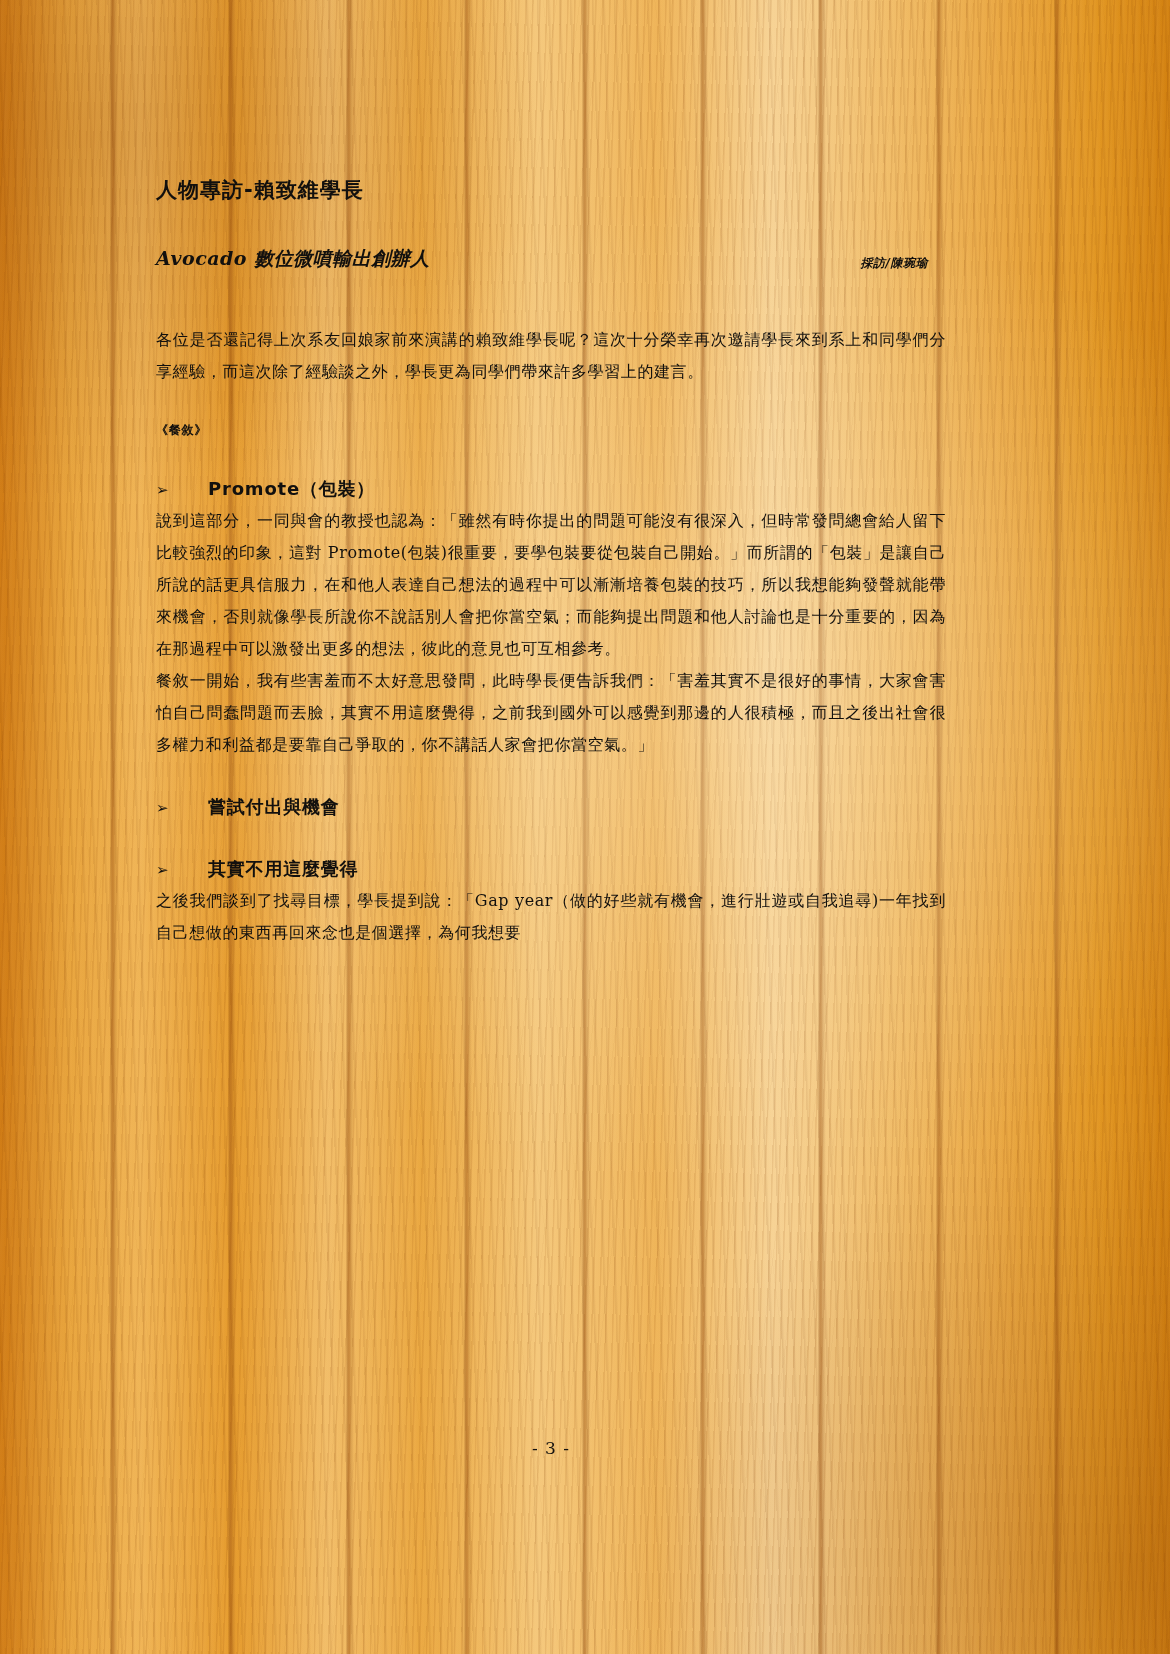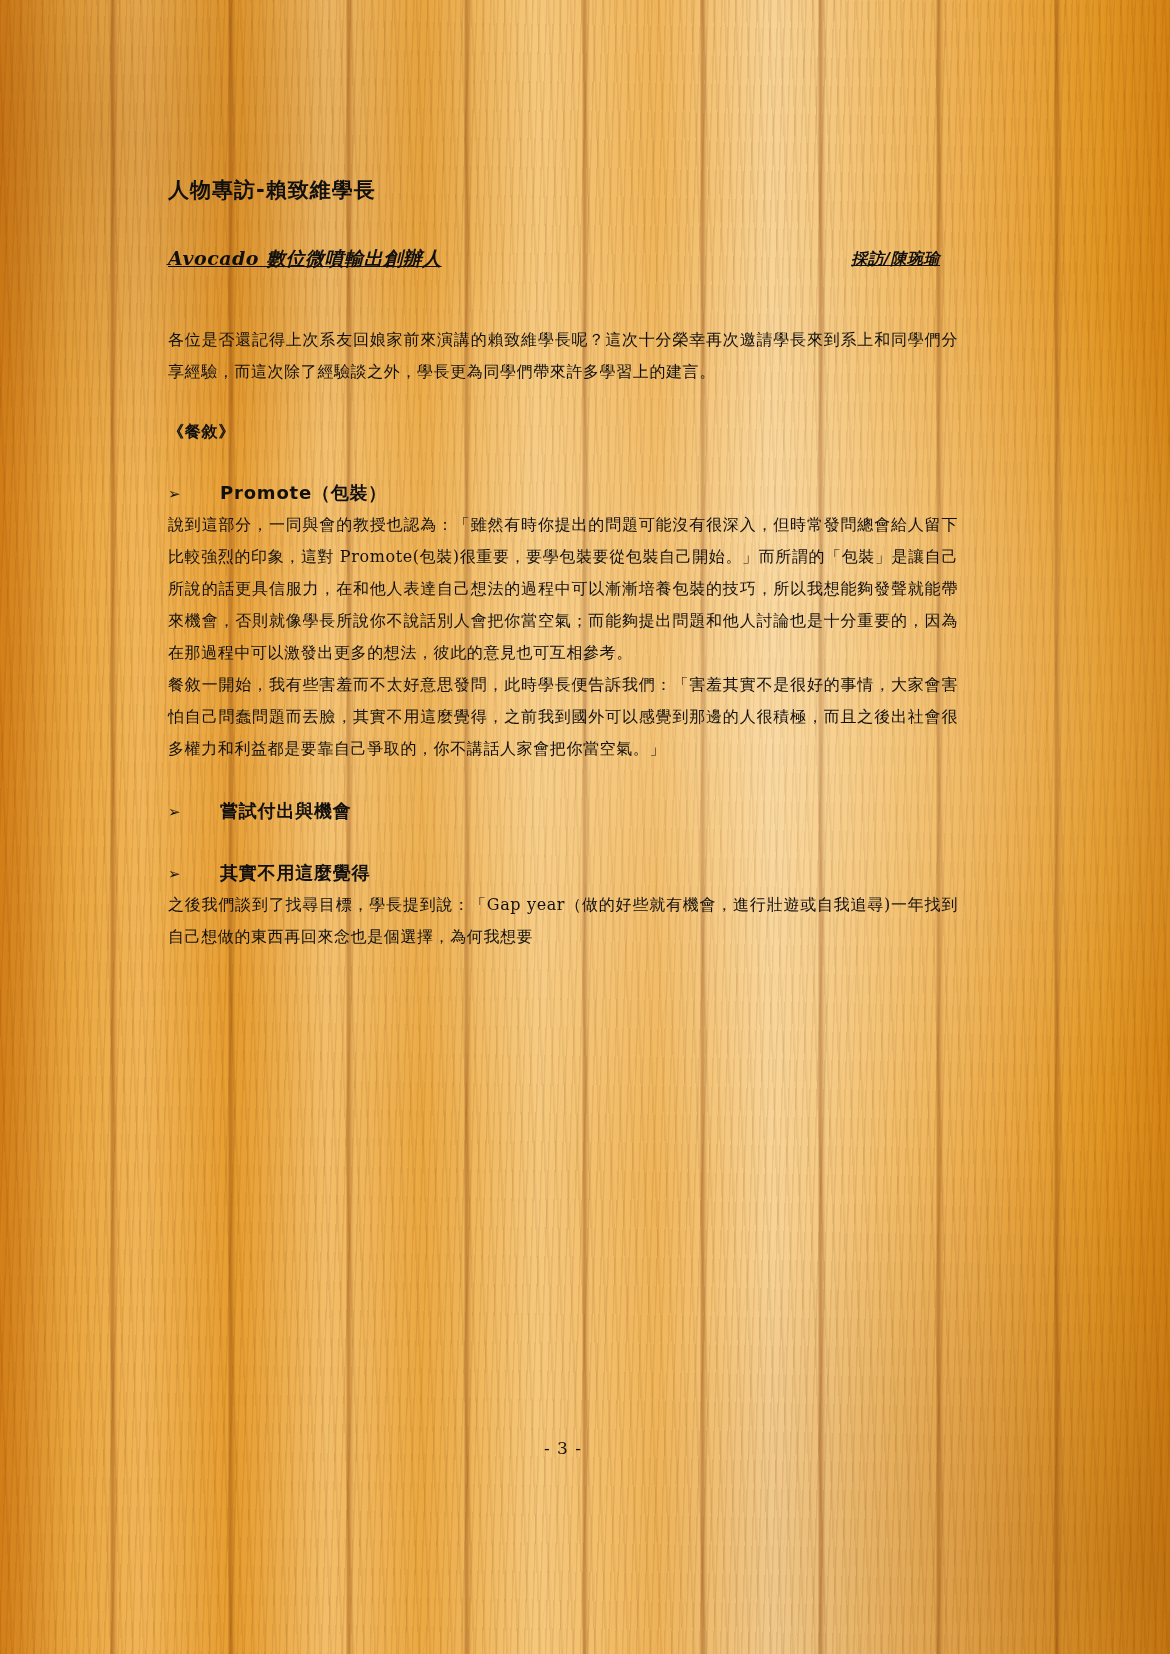--- a/index.html
+++ b/index.html
@@ -84,72 +84,71 @@
     pointer-events: none;
     opacity: 0.35;
     background-image:
       repeating-linear-gradient(97deg, rgba(110,48,0,0.08) 0 1px, rgba(0,0,0,0) 1px 23px),
       repeating-linear-gradient(83deg, rgba(110,48,0,0.06) 0 1px, rgba(0,0,0,0) 1px 37px);
   }
 
   
   .doc {
     position: absolute;
-    left: 168px;
+    left: 156px;
     top: 176px;
     width: 790px;
     z-index: 3;
     color: #12100e;
   }
 
   .title {
     font-family: "DejaVu Sans", "Liberation Sans", sans-serif;
     font-weight: bold;
     font-size: 21px;
     letter-spacing: 1px;
     margin: 0 0 42px 0;
   }
 
   .byline-row {
     display: flex;
     justify-content: space-between;
-    align-items: center;
+    align-items: flex-end;
     margin: 0 0 52px 0;
-    text-decoration: underline;
   }
   .subtitle {
     font-family: "DejaVu Serif", "Liberation Serif", serif;
     font-style: italic;
     font-weight: bold;
     font-size: 19px;
     letter-spacing: 0.5px;
   }
   .interviewer {
     font-family: "DejaVu Sans", "Liberation Sans", sans-serif;
     font-weight: bold;
     font-style: italic;
-    font-size: 16px;
+    font-size: 12px;
     letter-spacing: 0.5px;
     padding-right: 18px;
   }
 
   p.body {
     font-size: 16px;
     line-height: 2.0;
     margin: 0;
     text-align: justify;
     letter-spacing: 0.6px;
   }
 
   .para-gap { height: 34px; }
 
   .section-head {
     font-family: "DejaVu Sans", "Liberation Sans", sans-serif;
     font-weight: bold;
-    font-size: 16px;
+    font-size: 12px;
     letter-spacing: 0.8px;
     margin: 0 0 4px 0;
   }
 
   .bullet-head {
     font-family: "DejaVu Sans", "Liberation Sans", sans-serif;
     font-weight: bold;
     font-size: 18px;
     letter-spacing: 0.8px;
     margin: 0 0 4px 0;

